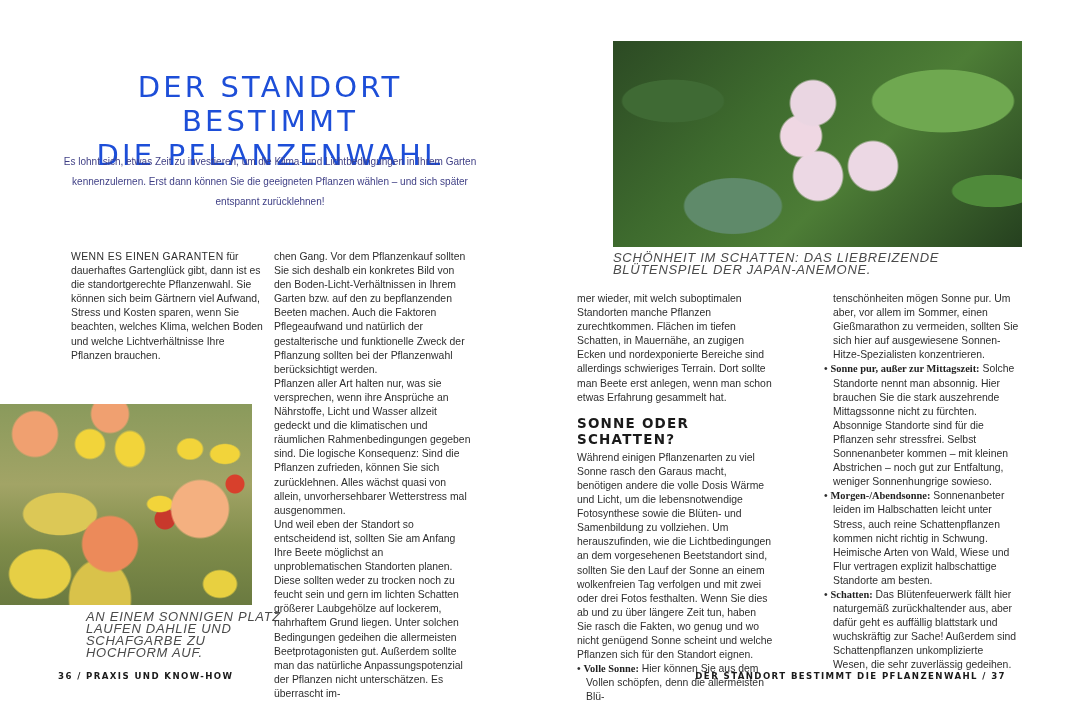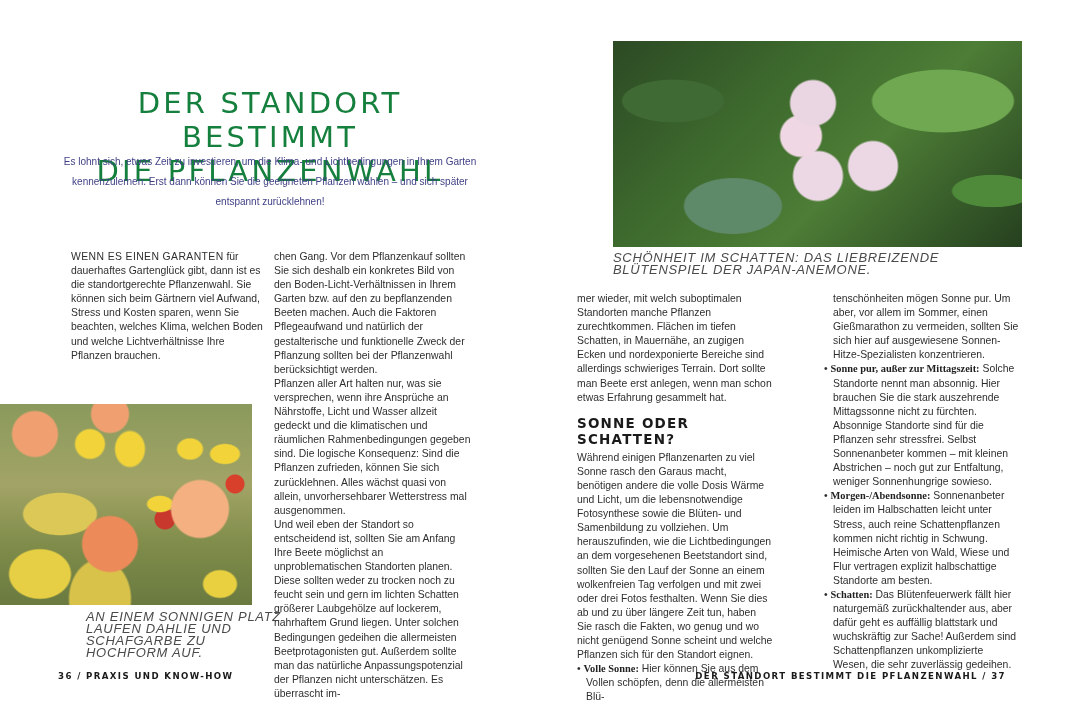--- a/index.html
+++ b/index.html
@@ -1,22 +1,22 @@
 <!DOCTYPE html>
 <html><head>
 <meta charset="utf-8">
 <style>
   * { box-sizing: border-box; margin: 0; padding: 0; }
   html, body { width: 1080px; height: 706px; background: #ffffff; overflow: hidden; }
   body { position: relative; font-family: "DejaVu Sans", "Liberation Sans", sans-serif; color: #2b2b2b; }
 
   .title {
-    position: absolute; left: 50px; top: 86px; width: 440px;
+    position: absolute; left: 50px; top: 70px; width: 440px;
     text-align: center; font-family: "DejaVu Sans", sans-serif;
-    font-size: 29px; letter-spacing: 3.2px; line-height: 34px; color: #15803d; font-weight: normal;
+    font-size: 29px; letter-spacing: 3.2px; line-height: 34px; color: #1d4ed8; font-weight: normal;
   }
   .lead {
     position: absolute; left: 50px; top: 152px; width: 440px;
     text-align: center; font-size: 10px; line-height: 20px; color: #3f3f85;
     font-family: "Liberation Sans", sans-serif;
   }
 
   .col {
     position: absolute; font-family: "Liberation Sans", sans-serif;
     font-size: 10.4px; line-height: 14.1px; color: #2e2e2e;

